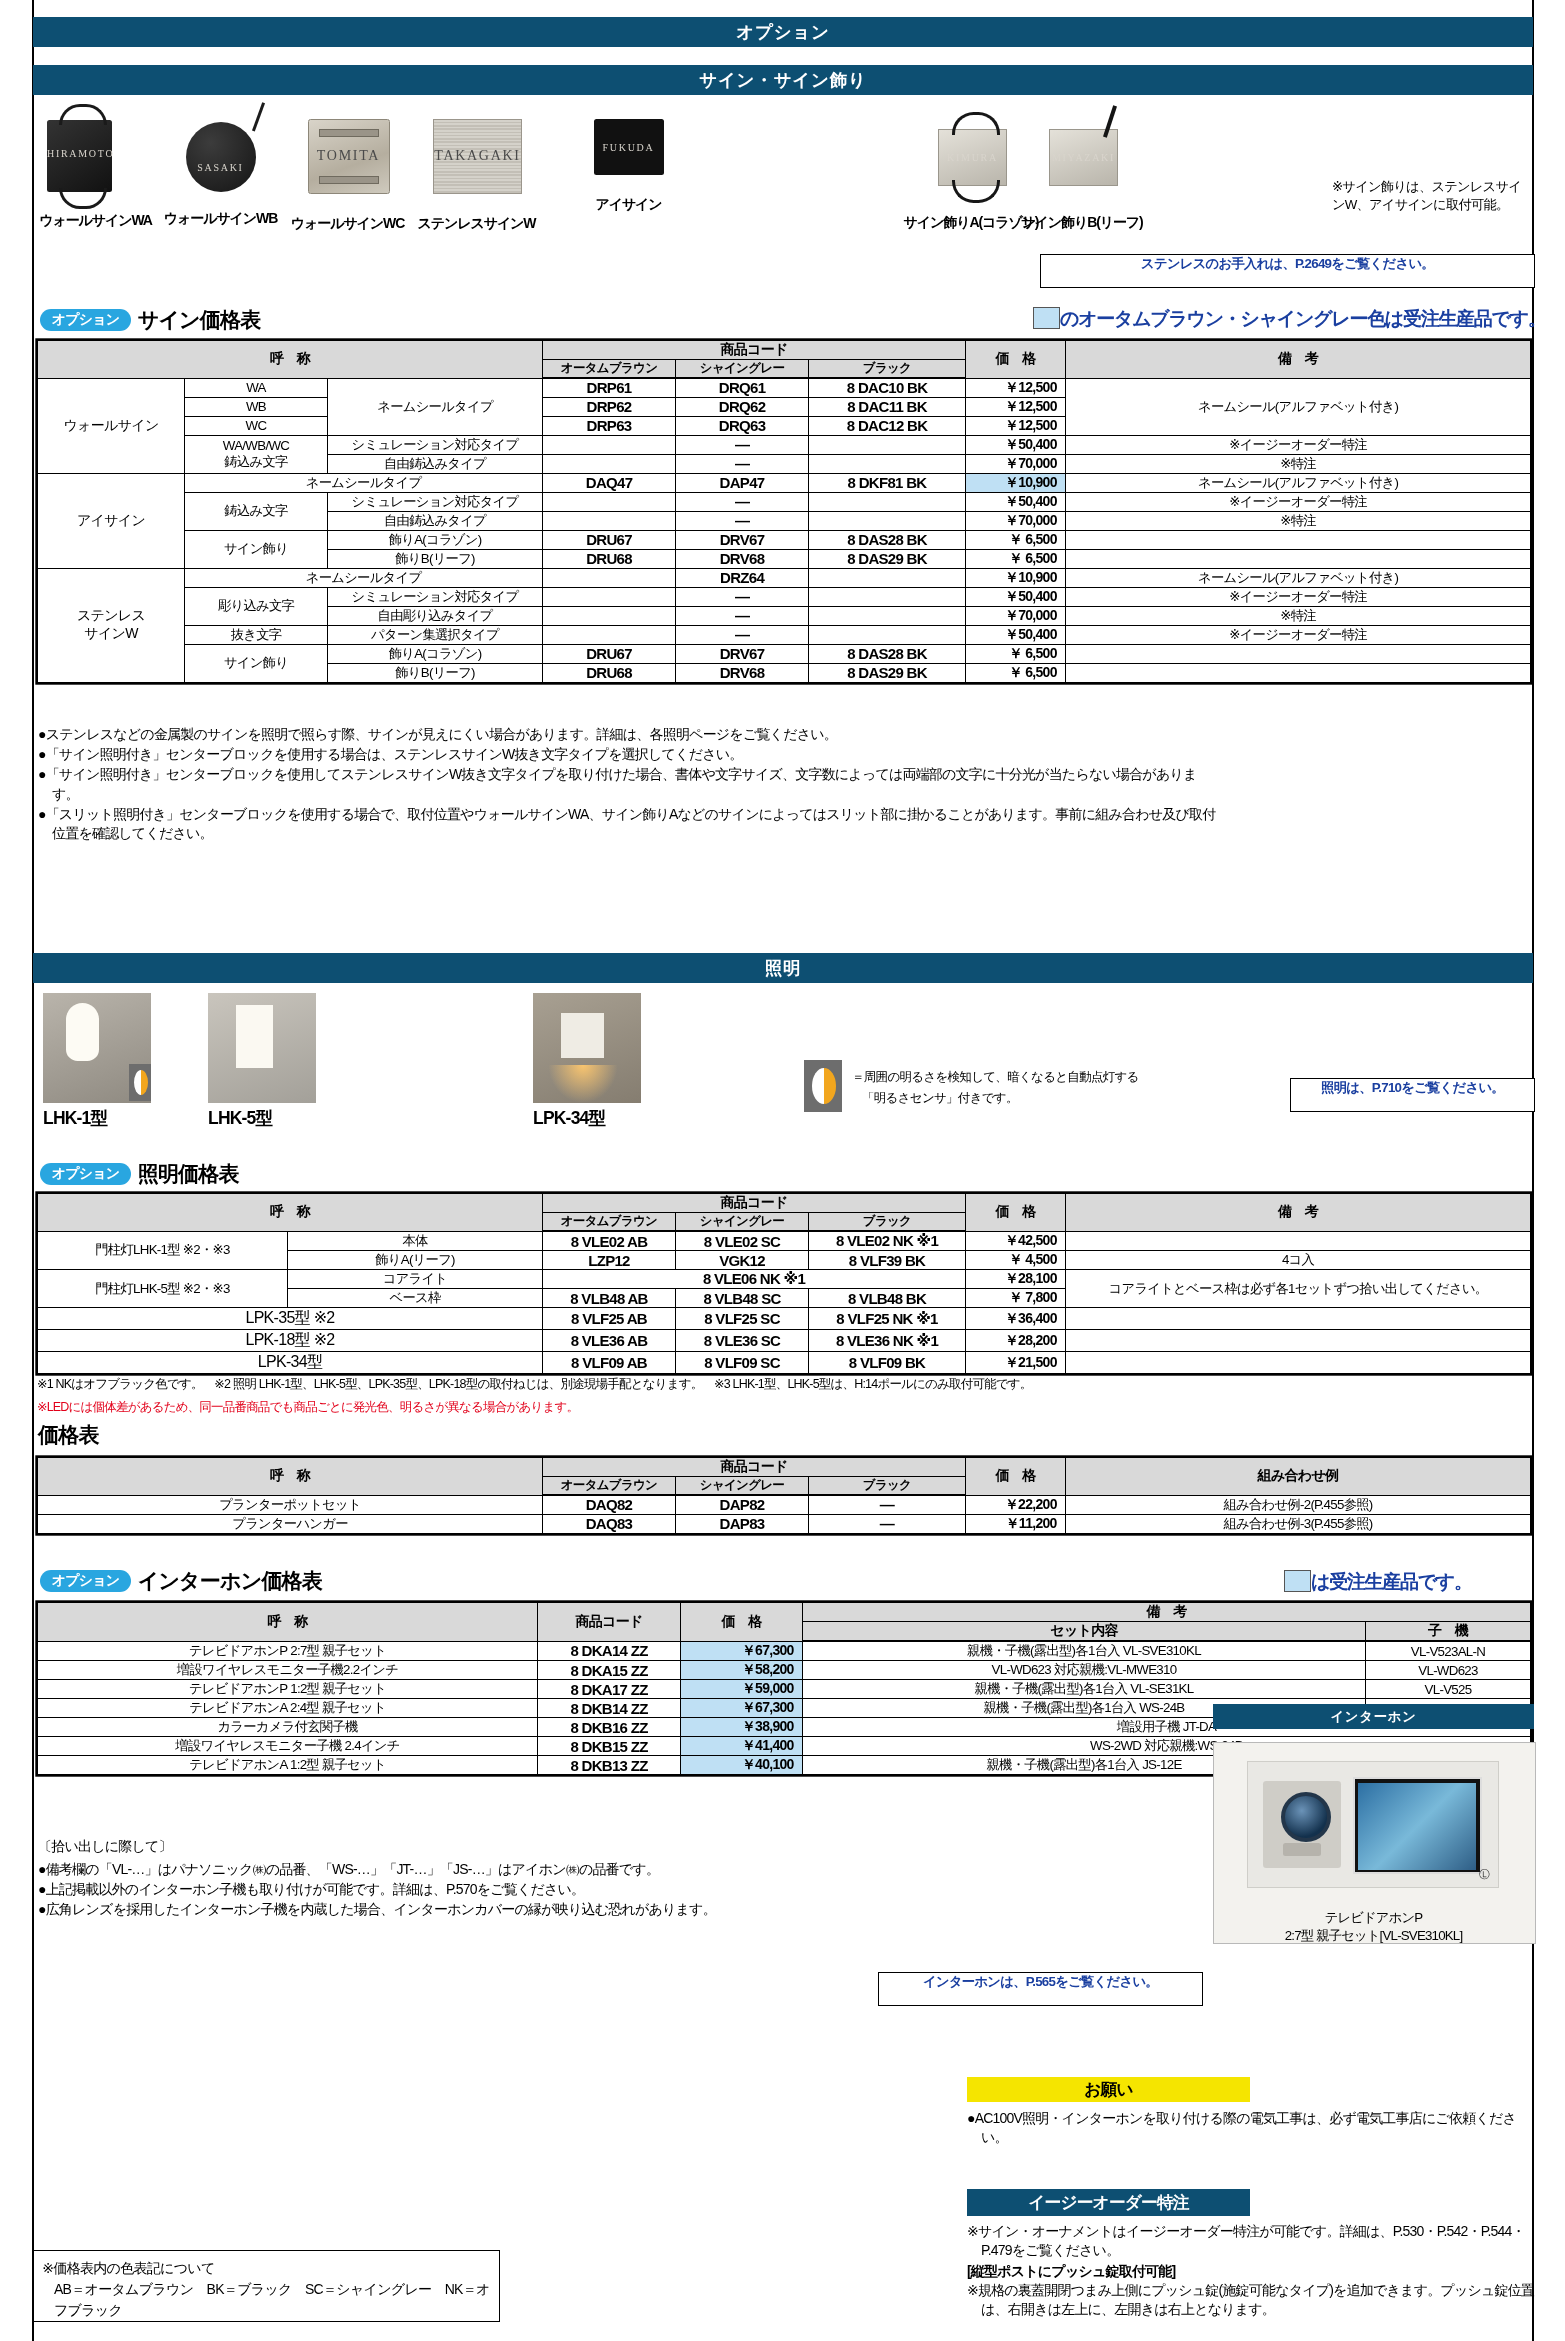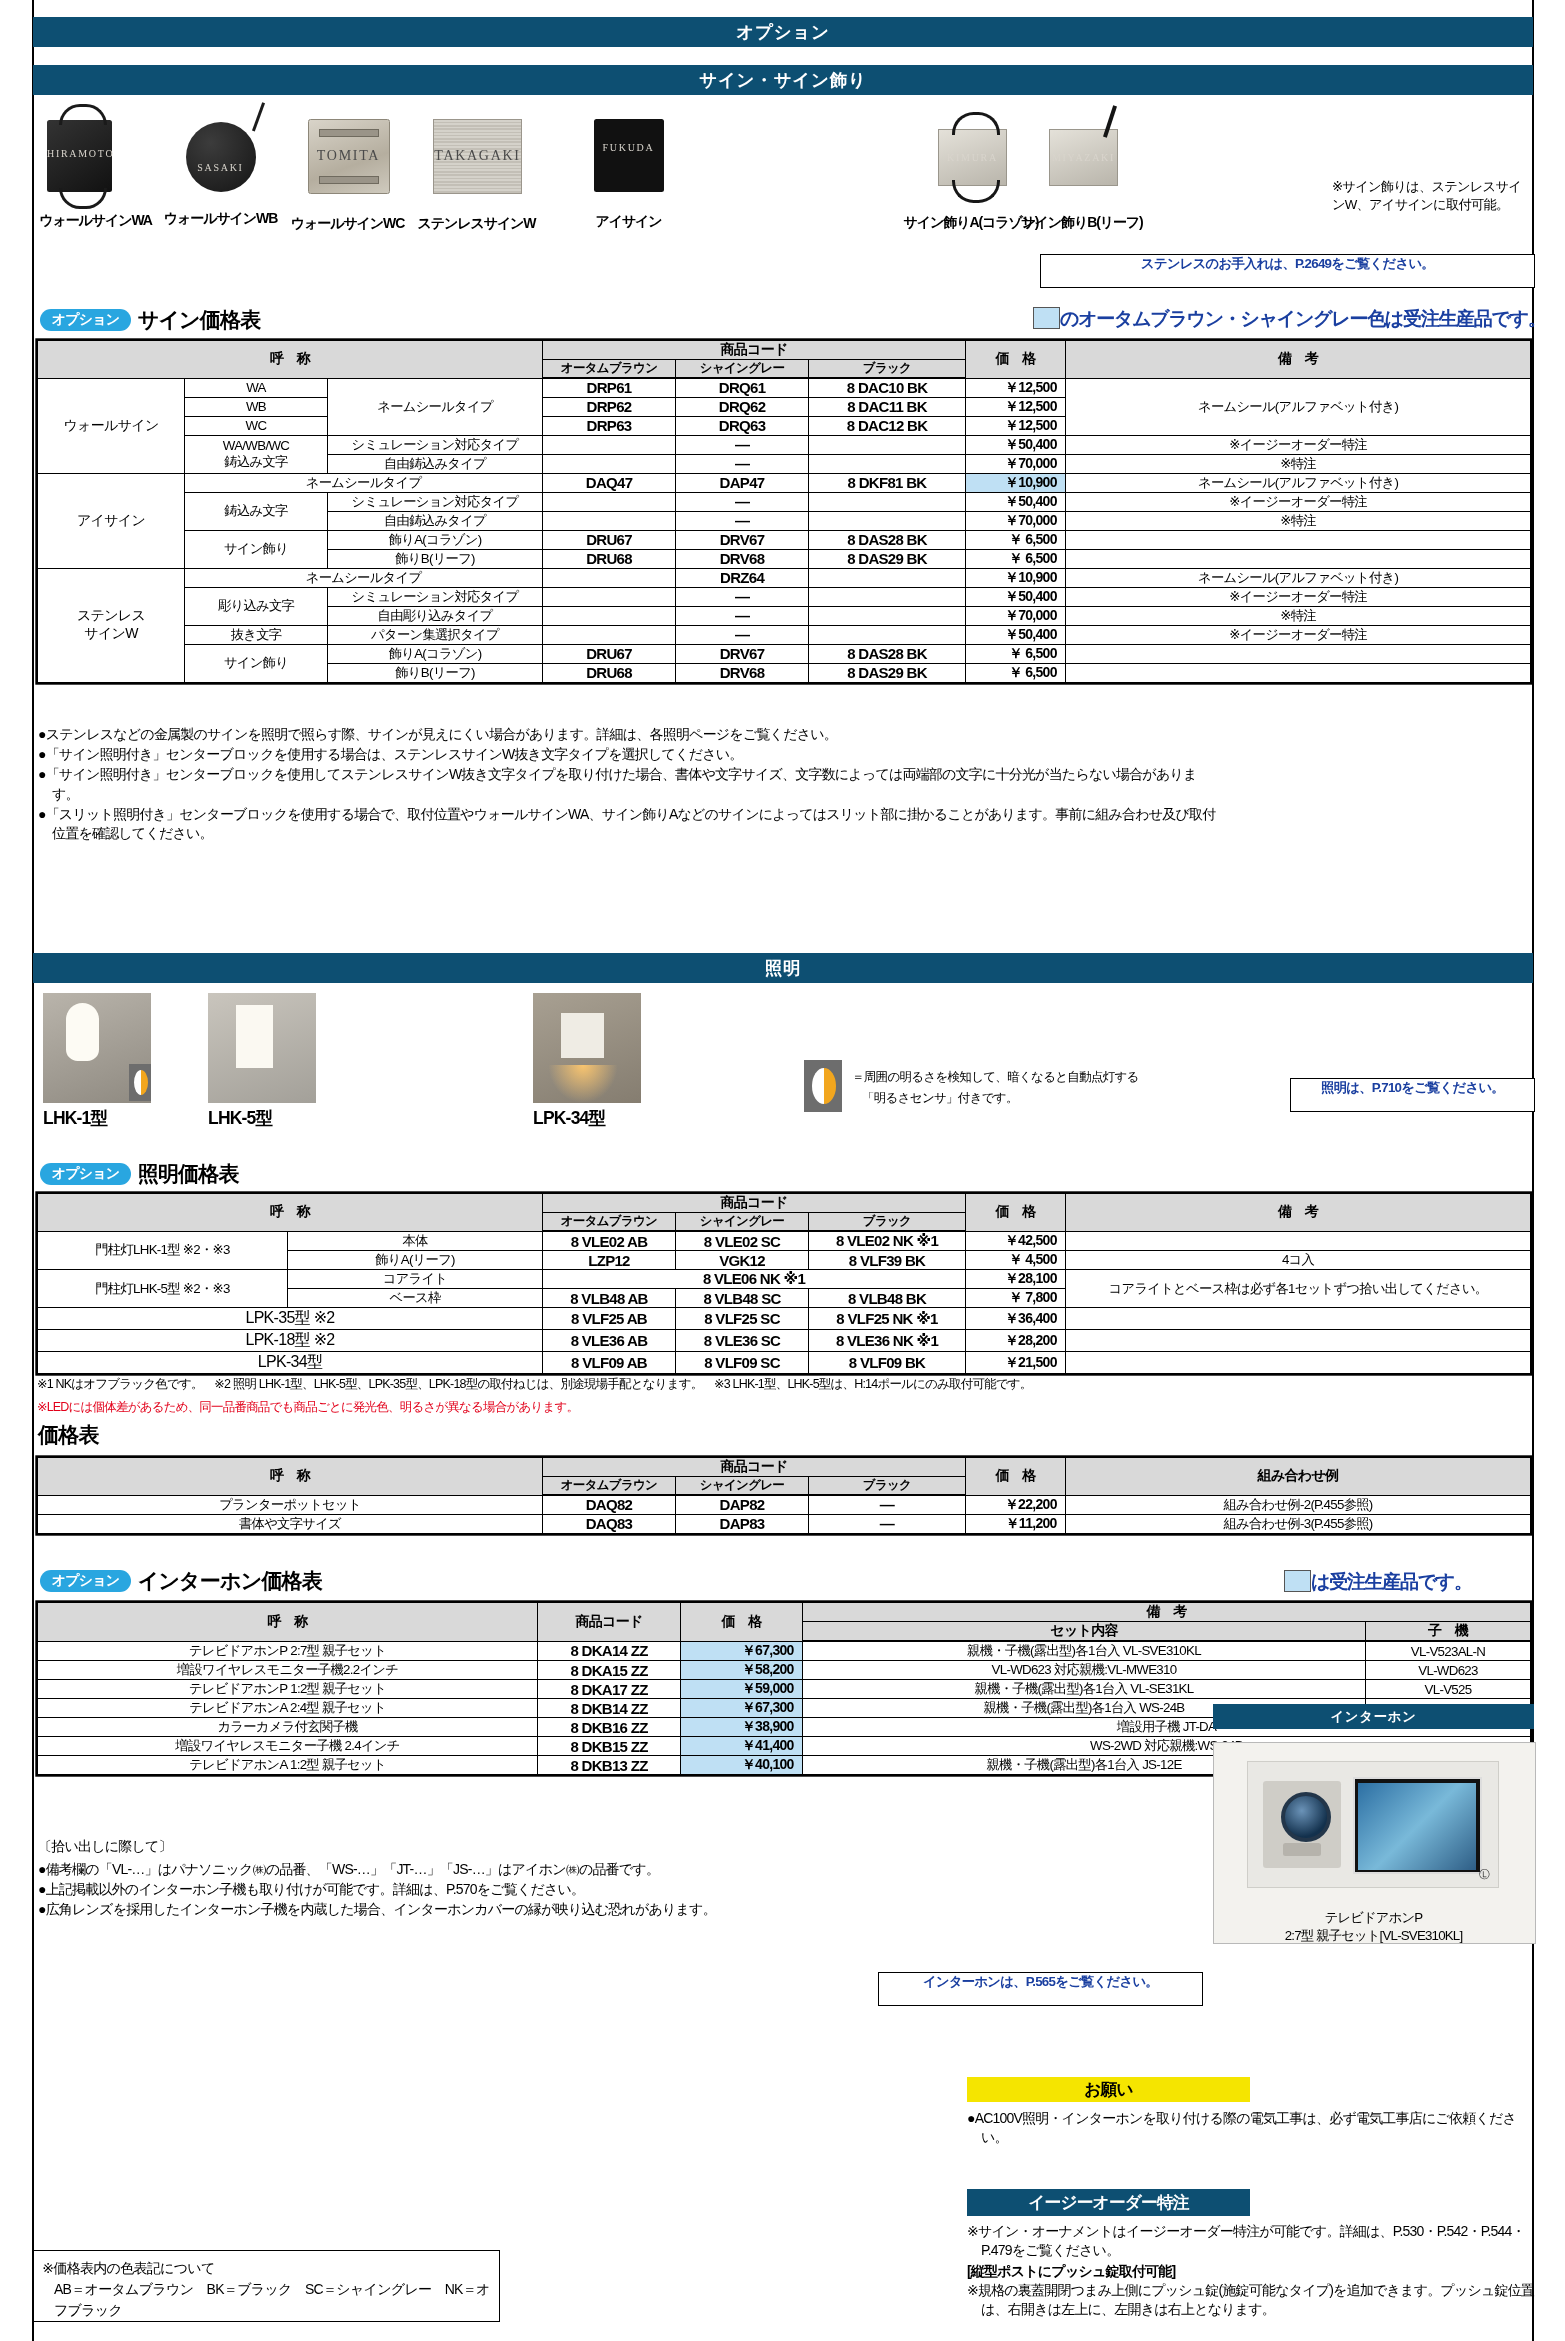--- a/index.html
+++ b/index.html
@@ -46,21 +46,21 @@
   .sg-wall-a:before{content:"";position:absolute;left:11.7px;top:-16.7px;width:42px;height:18.3px;
      border:3.3px solid #1a1a1a;border-bottom:none;border-radius:21.7px 21.7px 0 0;}
   .sg-wall-a:after{content:"";position:absolute;left:11.7px;bottom:-16.7px;width:42px;height:18.3px;
      border:3.3px solid #1a1a1a;border-top:none;border-radius:0 0 21.7px 21.7px;}
   .sg-wall-b{width:70px;height:70px;border-radius:50%;background:radial-gradient(circle at 35% 30%,#3c3c3c,#141414);position:relative;}
   .sg-wall-b:before{content:"";position:absolute;right:-5px;top:-20px;width:3.3px;height:30px;background:#1c1c1c;transform:rotate(20deg);}
   .sg-wall-c{width:80px;height:73px;background:linear-gradient(160deg,#d9d4c9,#b5ae9f 60%,#cfcabe);border:1.7px solid #8d8779;border-radius:2.5px;position:relative;}
   .sg-wall-c:before,.sg-wall-c:after{content:"";position:absolute;left:10px;width:58px;height:5.8px;background:#9a9488;border:0.8px solid #6f6a5e;}
   .sg-wall-c:before{top:9.2px;} .sg-wall-c:after{bottom:9.2px;}
   .sg-stainless{width:87px;height:73px;background:repeating-linear-gradient(180deg,#d5d2ca 0 1.7px,#c3bfb6 1.7px 3.3px);border:0.8px solid #9b968c;}
-  .sg-eye{width:70px;height:73px;background:#111;border-radius:2.5px;position:relative;}
+  .sg-eye{width:70px;height:56px;background:#111;border-radius:2.5px;position:relative;}
   .sg-deco-a{width:67px;height:55px;background:linear-gradient(160deg,#e4e1d9,#b9b5ab);position:relative;border:0.8px solid #9a968c;}
   .sg-deco-a:before{content:"";position:absolute;left:12.5px;top:-18.3px;width:42px;height:20px;border:3.3px solid #171717;border-bottom:none;border-radius:21.7px 21.7px 0 0;}
   .sg-deco-a:after{content:"";position:absolute;left:12.5px;bottom:-18.3px;width:42px;height:20px;border:3.3px solid #171717;border-top:none;border-radius:0 0 21.7px 21.7px;}
   .sg-deco-b{width:67px;height:55px;background:linear-gradient(160deg,#e4e1d9,#b9b5ab);position:relative;border:0.8px solid #9a968c;}
   .sg-deco-b:before{content:"";position:absolute;right:5px;top:-25px;width:4.2px;height:33px;background:#141414;transform:rotate(18deg);}
   .sg-label{color:#4a4a4a;font-size:14px;letter-spacing:1.7px;font-family:"Liberation Serif",serif;}
   .sg-label-lt{color:#d8d4cc;font-size:10px;letter-spacing:1.7px;font-family:"Liberation Serif",serif;}
 
   
   .note-box{position:absolute;border:1.7px solid #000;background:#fff;
@@ -528,21 +528,21 @@
     <tbody id="planter-tbody">
         <tr>
           <td class="name">プランターポットセット</td>
           <td class="code">DAQ82</td>
           <td class="code">DAP82</td>
           <td class="code dash">—</td>
           <td class="price">￥22,200</td>
           <td class="remark">組み合わせ例-2(P.455参照)</td>
         </tr>
         <tr>
-          <td class="name">書体や文字サイズ</td>
+          <td class="name">プランターハンガー</td>
           <td class="code">DAQ83</td>
           <td class="code">DAP83</td>
           <td class="code dash">—</td>
           <td class="price">￥11,200</td>
           <td class="remark">組み合わせ例-3(P.455参照)</td>
         </tr>
       </tbody>
   </table>
 
   <div style="position:absolute;left:40px;top:1567px;">

